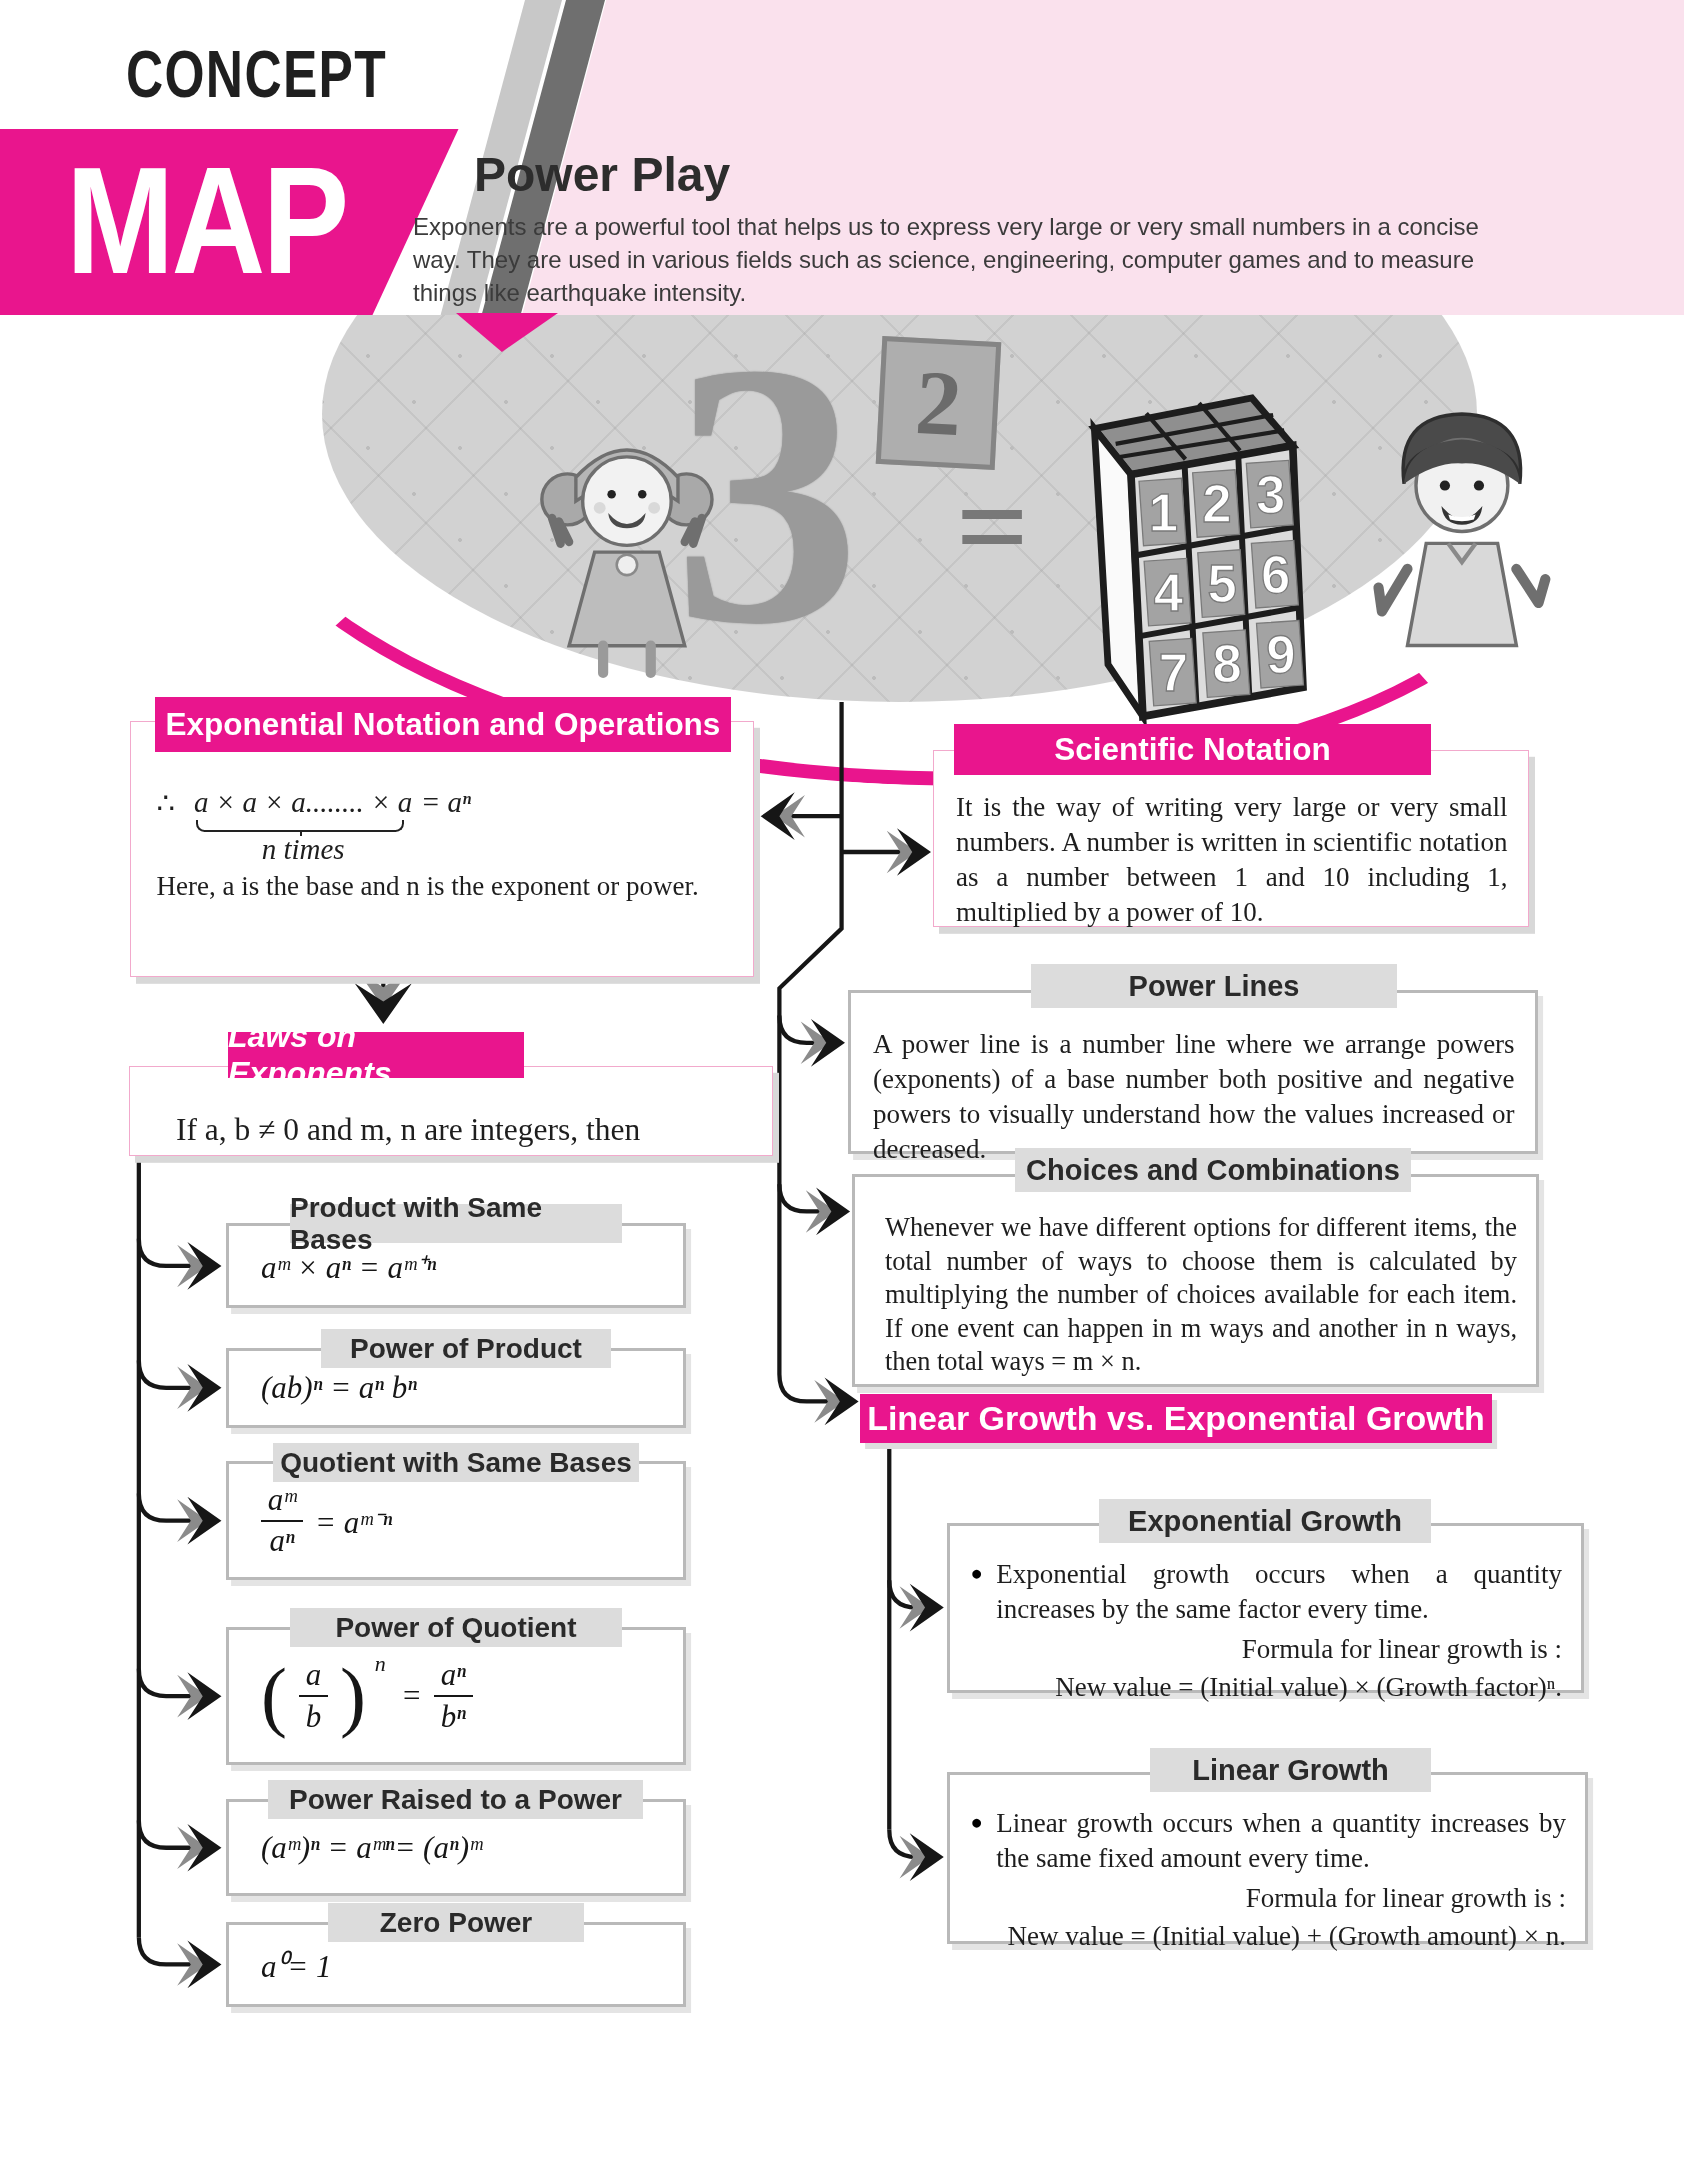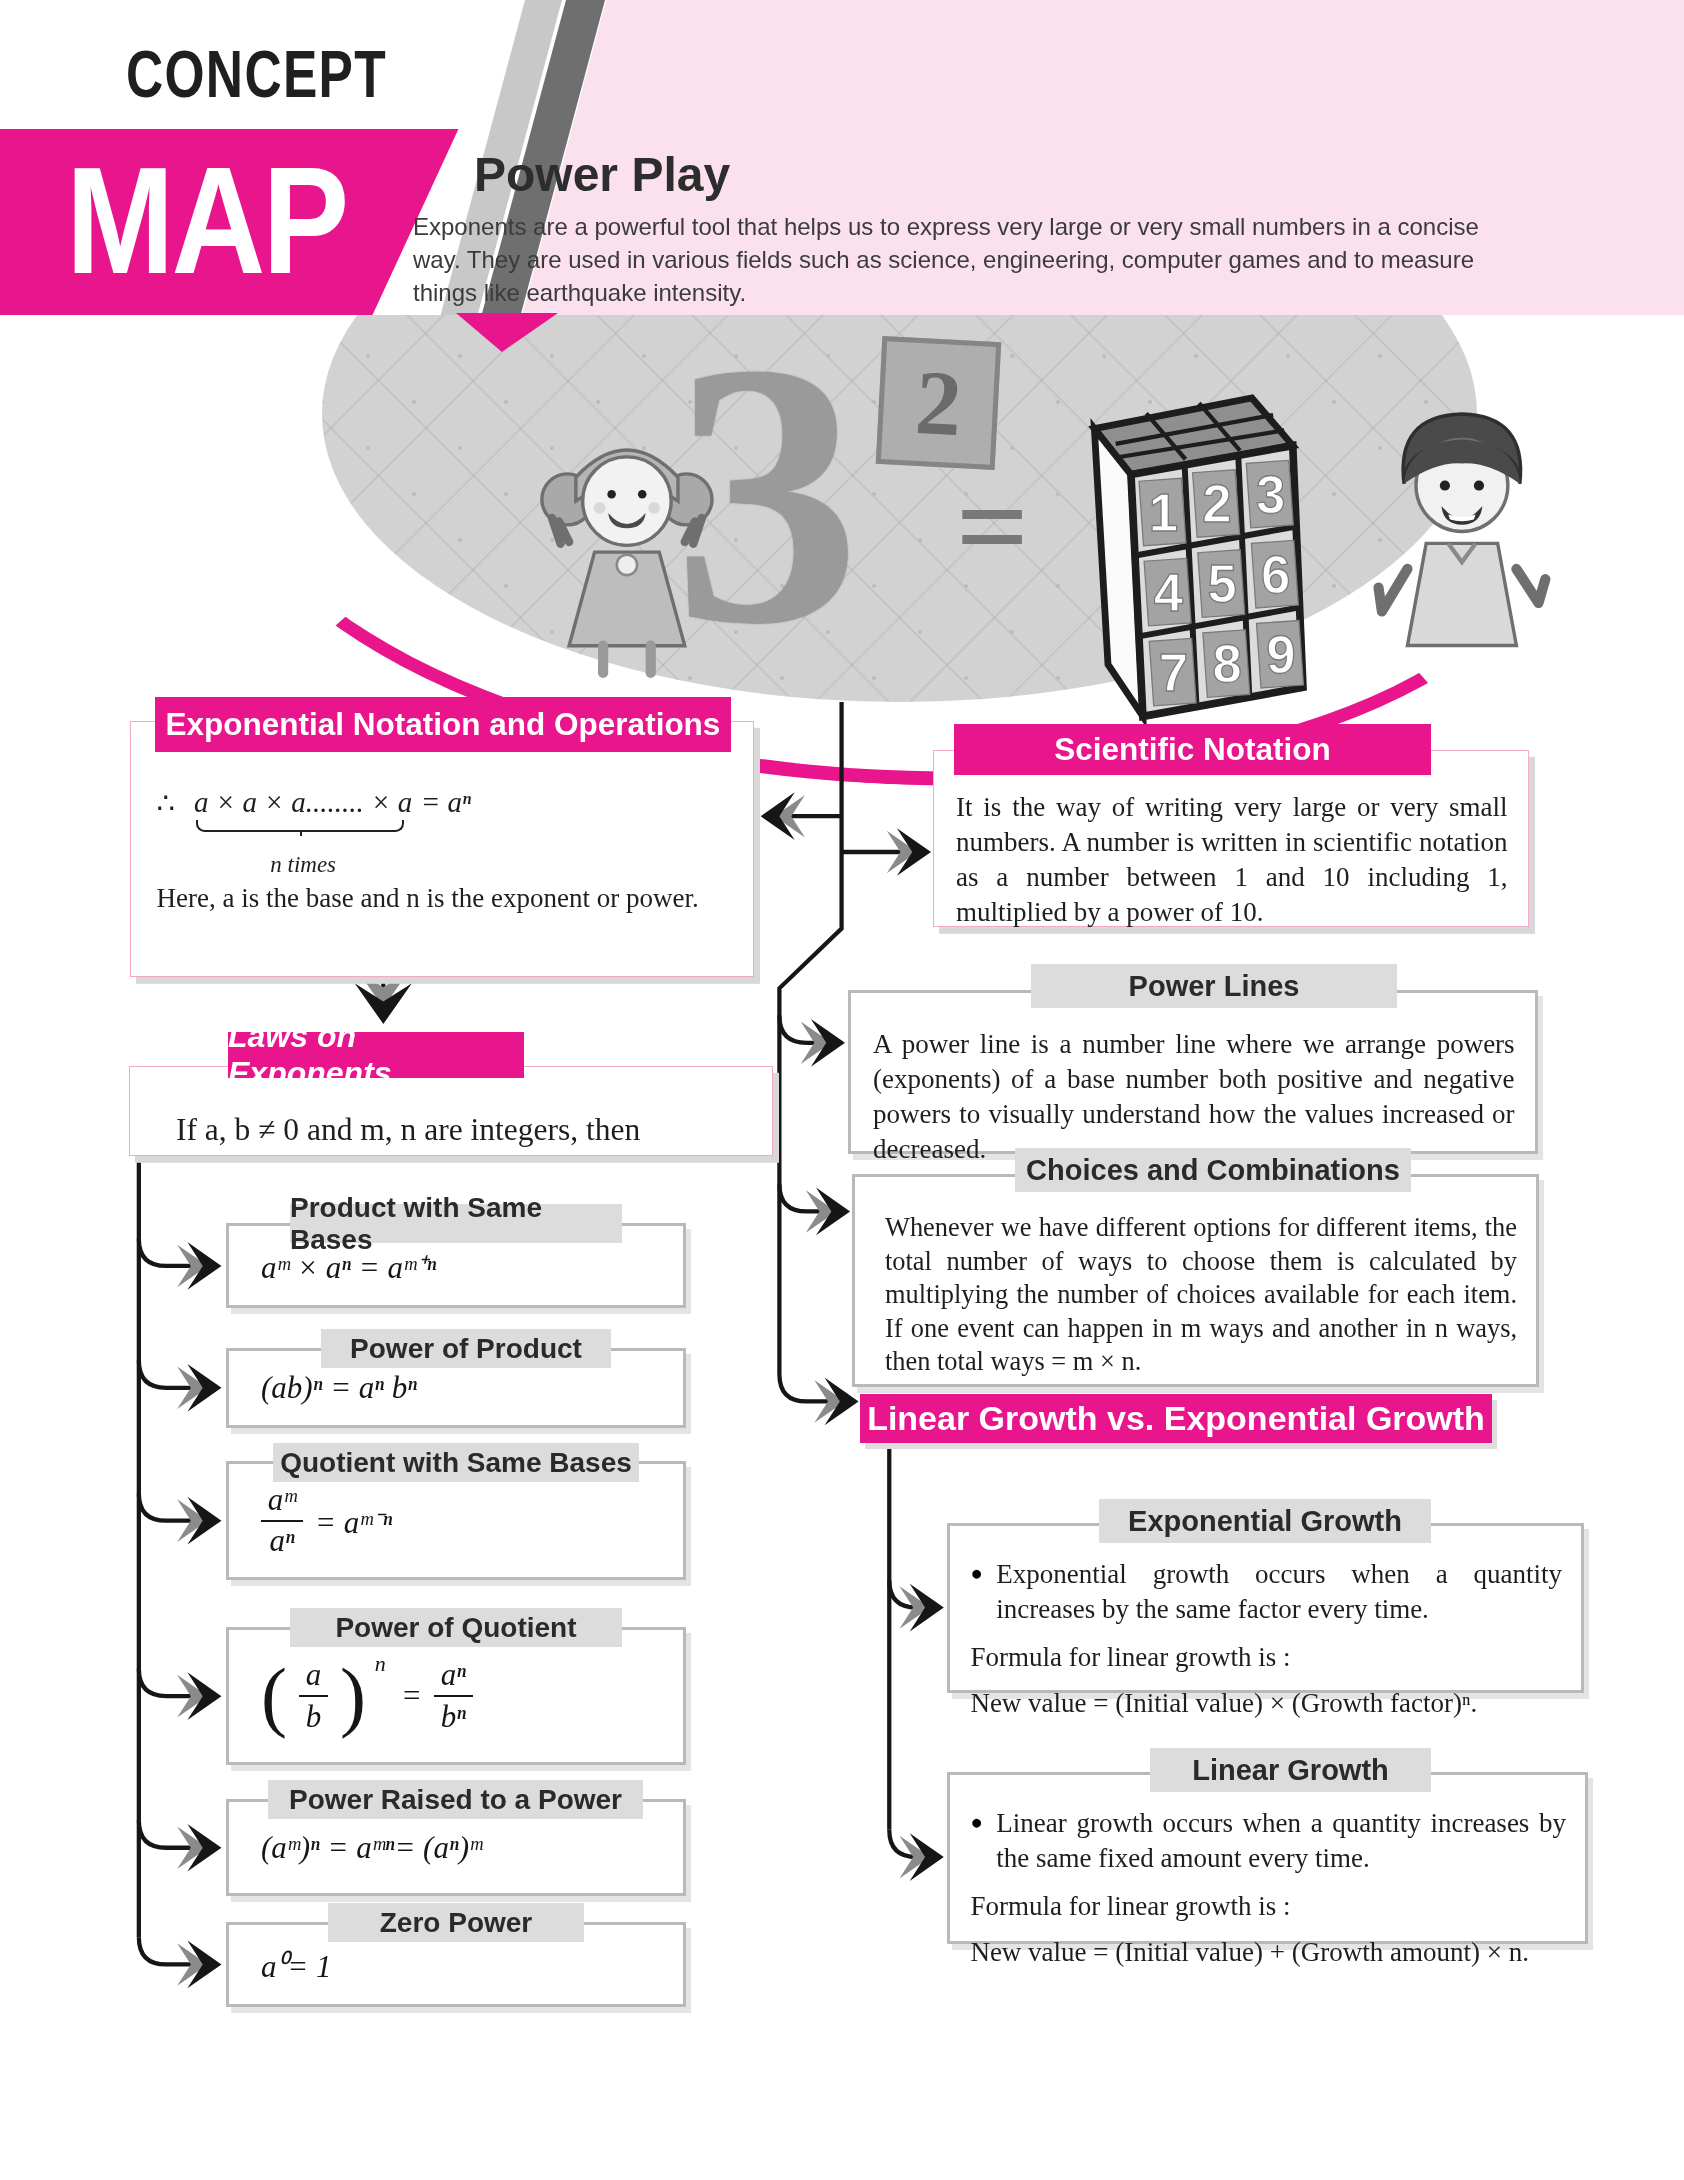--- a/index.html
+++ b/index.html
@@ -68,21 +68,21 @@
   .body-text{font-size:27px;line-height:1.3;color:#1e1e1e;text-align:justify;}
 
   #h-exp{left:155px;top:697px;width:576px;height:55px;font-size:31.5px;}
   #b-exp{left:130px;top:721px;width:624px;height:256px;padding:55px 22px 0 25.6px;}
   .therefore-row{margin-top:8.5px;font-size:29px;font-style:italic;color:#1e1e1e;display:flex;align-items:flex-start;}
   .therefore{font-style:normal;margin-right:19px;}
   .brace-group{display:inline-block;text-align:center;}
   .underbrace{height:9.4px;border-left:2.1px solid #222;border-right:2.1px solid #222;
     border-bottom:2.1px solid #222;border-radius:0 0 8.5px 8.5px;margin:1.7px 8.5px 0 1.7px;position:relative;}
   .underbrace::after{content:"";position:absolute;left:50%;bottom:-6.8px;width:2.1px;height:6.8px;background:#222;}
-  .brace-label{font-size:23px;margin-top:20px;}
+  .brace-label{font-size:29px;margin-top:1px;}
   .exp-footer{margin-top:5.1px;font-size:27px;color:#1e1e1e;}
 
   #h-sci{left:954px;top:724px;width:477px;height:51px;font-size:31.5px;}
   #b-sci{left:933px;top:750px;width:596px;height:177px;padding:39px 20.4px 0 22px;}
 
   #h-plines{left:1031px;top:964px;width:366px;height:44px;font-size:29px;}
   #b-plines{left:848px;top:990px;width:690px;height:164px;padding:34px 20.4px 0 22px;}
 
   #h-choices{left:1015px;top:1148px;width:396px;height:44px;font-size:29px;}
   #b-choices{left:852px;top:1174px;width:687px;height:213px;padding:34px 19px 0 30px;}
@@ -109,21 +109,21 @@
   .bigparen{font-size:78px;font-weight:400;font-style:normal;line-height:0;color:#161616;}
   .paren-exp{font-size:22px;position:relative;top:-32px;left:-3.4px;}
 
   #banner{left:860px;top:1394px;width:632px;height:49px;font-size:34px;box-shadow:5.1px 6px 0 #dedede;}
   #h-eg{left:1099px;top:1499px;width:332px;height:44px;font-size:29px;}
   #b-eg{left:947px;top:1523px;width:637px;height:170px;padding:31px 19px 0 20.4px;}
   #h-lg{left:1150px;top:1748px;width:281px;height:44px;font-size:29px;}
   #b-lg{left:947px;top:1772px;width:641px;height:172px;padding:31px 19px 0 20.4px;}
   .bullet-row{display:flex;gap:13.6px;}
   .bullet{font-size:20.4px;padding-top:5.1px;}
-  .growth-line{margin-top:15px;font-size:27px;color:#1e1e1e;}
+  .growth-line{margin-top:7px;font-size:27px;color:#1e1e1e;text-align:right;}
 </style>
 </head>
 <body>
 
 <div class="canvas">
 
   <div class="hero-arc"></div>
   <div class="hero-circle"></div>
 
   <svg class="hero-item" style="left:535px;top:399px;" width="183" height="285" viewBox="0 0 215 335">

